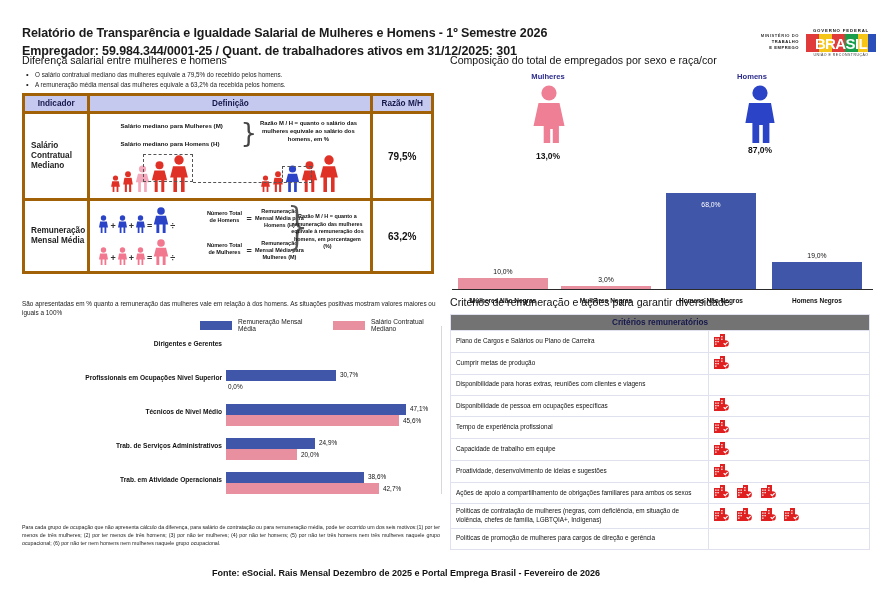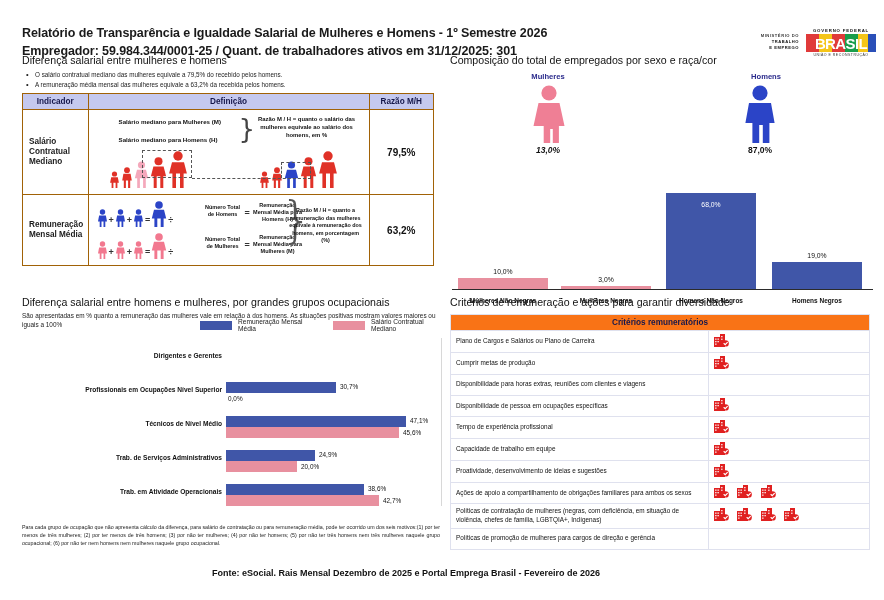--- a/index.html
+++ b/index.html
@@ -39,21 +39,21 @@
   
   .lt { position: absolute; left: 22px; top: 54px; width: 412px; }
   .bullets { margin-top: 5px; }
   .bullet { font-size: 6.3px; color: #222; padding-left: 13px; position: relative; margin-bottom: 3px; }
   .bullet:before {
     content: "•"; position: absolute; left: 4px; top: -1px; font-size: 7.5px;
   }
 
   
   .ind-table { margin-top: 5px; width: 412px; border: 1px solid #aab; border-collapse: collapse; }
-  .ind-table td, .ind-table th { border: 1px solid #a16207; }
+  .ind-table td, .ind-table th { border: 3px solid #a16207; }
   .ind-head th {
     background: #c5c9ef; color: #15174a; font-size: 8.2px; font-weight: bold;
     text-align: center; padding: 3px 0; height: 16px;
   }
   .col-ind { width: 66px; }
   .col-def { width: 278px; }
   .col-raz { width: 68px; margin-top: 47px; }
   .ind-name {
     font-size: 8.2px; font-weight: bold; color: #1b1b1b; padding-left: 6px;
     line-height: 1.25; vertical-align: middle;
@@ -112,21 +112,21 @@
   .grp-lbl { position: absolute; font-size: 6.6px; font-weight: bold; color: #111; text-align: right; width: 200px; }
   .hbar { position: absolute; left: 204px; height: 11px; }
   .hbar-val { position: absolute; font-size: 6.4px; color: #111; }
   .footnote { position: absolute; left: 0; top: 228px; width: 418px; font-size: 5.3px; color: #222; line-height: 1.5; text-align: justify; }
 
   
   .rb { position: absolute; left: 450px; top: 296px; width: 425px; }
   .crit-table { width: 420px; border-collapse: collapse; margin-top: 6px; border: 1px solid #cfd2e6; }
   .crit-table td { border: 1px solid #dfe1ee; }
   .crit-hd {
-    background: #f97316; color: #16184d; font-weight: bold; font-size: 8.2px;
+    background: #737373; color: #16184d; font-weight: bold; font-size: 8.2px;
     text-align: center; padding: 3px 0;
   }
   .crit-lbl { font-size: 6.4px; padding: 3px 5px; line-height: 1.35; width: 258px; color: #111; }
   .crit-ic { padding: 1px 5px; white-space: nowrap; }
   .fic { display: inline-block; margin-right: 4px; vertical-align: middle; }
 
   
   .footer {
     position: absolute; left: 0; top: 568px; width: 788px;
     text-align: center; font-size: 9px; font-weight: bold; color: #111; padding-left: 24px;
@@ -355,23 +355,23 @@
 
     <div class="comp-area">
 
       <div class="ficon-lbl" style="left:58px; top:0px; width:80px;">Mulheres</div>
       <div style="position:absolute; left:82px; top:13px;">
         <svg width="34" height="58" viewBox="0 0 34 58">
           <circle cx="17" cy="8" r="7.6" fill="#ef7f95"></circle>
           <path d="M6.5 18h21l5 23h-5.6v17h-6.1V44h-2.6v14H11.7V41H1.5z" fill="#ef7f95"></path>
         </svg>
       </div>
-      <div class="pct-big" style="left:58px; top:73px; width:80px;font-style:italic;">13,0%</div>
-
-      <div class="ficon-lbl" style="left:276px; top:0px; width:80px;">Homens</div>
+      <div class="pct-big" style="left:58px; top:79px; width:80px;">13,0%</div>
+
+      <div class="ficon-lbl" style="left:262px; top:0px; width:80px;">Homens</div>
       <div style="position:absolute; left:293px; top:13px;">
         <svg width="34" height="58" viewBox="0 0 34 58">
           <circle cx="17" cy="8" r="7.6" fill="#2b44c7"></circle>
           <path d="M6 18h22l3.6 20h-5.2v20h-6.6V40h-3.6v18H9.4V38H2.4z" fill="#2b44c7"></path>
         </svg>
       </div>
       <div class="pct-big" style="left:270px; top:73px; width:80px;">87,0%</div>
 
       <div style="position:absolute; left:0; top:0; width:425px; height:235px;">
         <div class="vbar" style="left:8px;  width:90px; height:12px; bottom:17px; background:#e8909f;"></div>
@@ -389,21 +389,20 @@
         <div class="vbar" style="left:322px; width:90px; height:28px; bottom:17px; background:#4056a8;"></div>
         <div class="vbar-val" style="left:322px; width:90px; bottom:48px; color:#111;">19,0%</div>
         <div class="vbar-lbl" style="left:318px; width:98px; bottom:3px;">Homens Negros</div>
 
         <div class="axis" style="bottom:17px;"></div>
       </div>
     </div>
   </div>
 
   <div class="lb">
-    <div class="sec-title">Diferença salarial entre homens e mulheres, por grandes grupos ocupacionais</div>
     <div class="sec-sub" style="margin-top:3px; width:420px;">São apresentadas em % quanto a remuneração das mulheres vale em relação à dos homens. As situações positivas mostram valores maiores ou iguais a 100%</div>
 
     <div class="legend">
       <span class="lg-sw" style="background:#4056a8;"></span>
       <span>Remuneração Mensal Média</span>
       <span class="lg-sw" style="background:#e8909f; margin-left:14px;"></span>
       <span>Salário Contratual Mediano</span>
     </div>
 
     <div class="hbar-chart">

